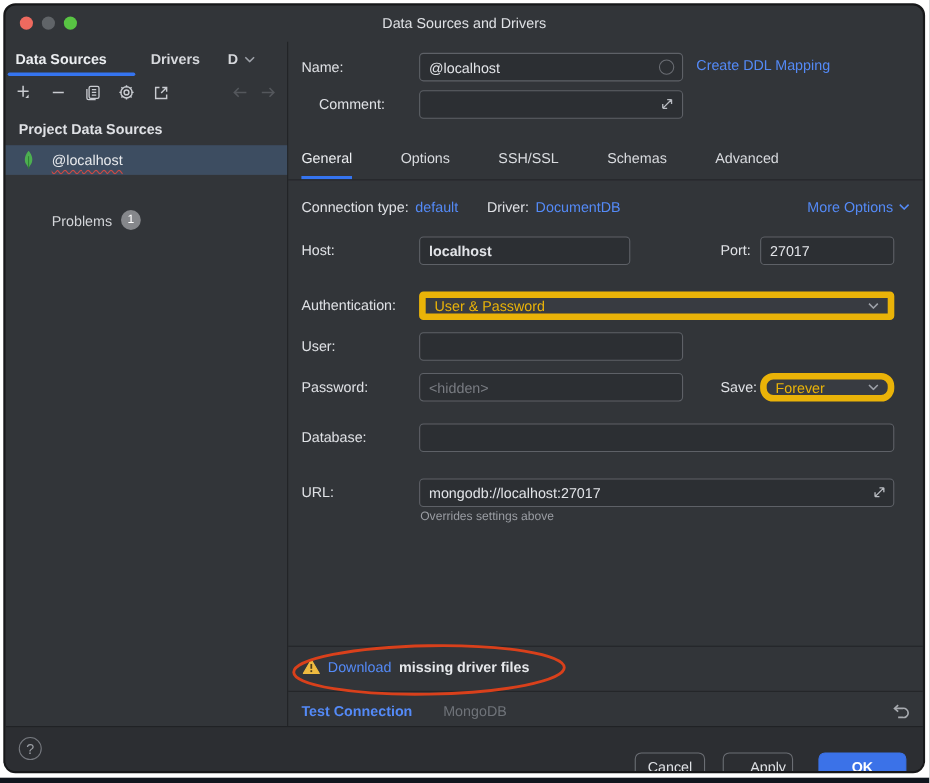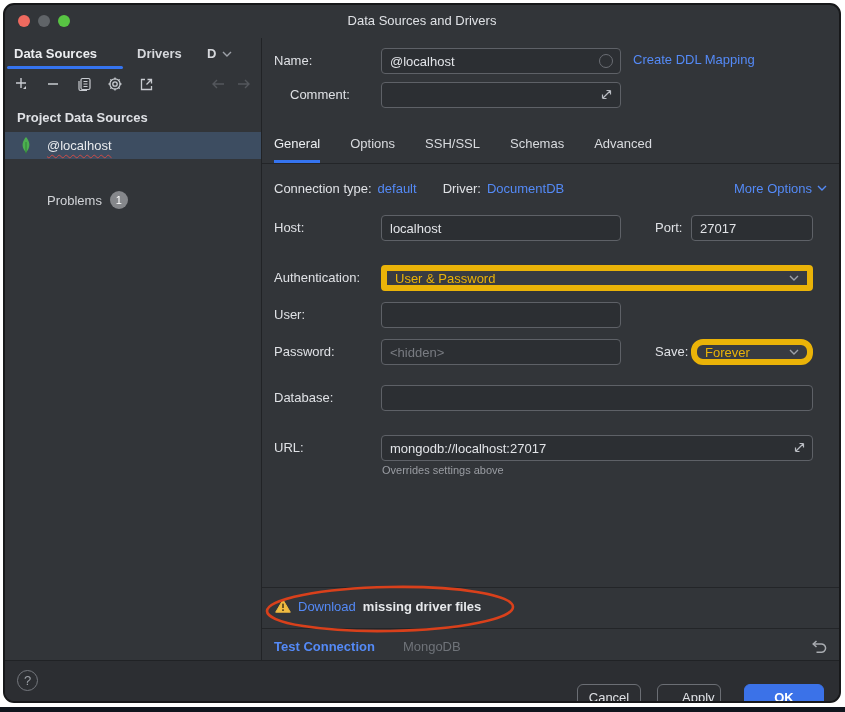--- a/index.html
+++ b/index.html
@@ -41,21 +41,21 @@
   .field{position:absolute;height:26px;background:#2c2f33;border:1px solid #5e6167;border-radius:4px;
          color:#e2e4e8;font-size:13px;padding:0 8px;box-sizing:border-box;font-family:inherit;outline:none;}
   .field::placeholder{color:#797c82;}
   .select{position:absolute;height:26px;background:#383b41;border:6px solid #eab308;border-radius:4px;
           color:#eab308;font-size:13px;padding:0 8px;box-sizing:border-box;display:flex;
           align-items:center;justify-content:space-between;cursor:default;}
   .link{color:#548af7;font-size:13px;cursor:pointer;}
   .ring{position:absolute;width:14px;height:14px;border:1.5px solid #6a6d73;border-radius:50%;box-sizing:border-box;}
   .expand-ic{position:absolute;display:flex;}
 
-  .tabs{position:absolute;left:12px;top:98px;display:flex;gap:30px;}
+  .tabs{position:absolute;left:12px;top:98px;display:flex;gap:44px;}
   .tab{font-size:13px;color:#d9dbdf;padding-bottom:9px;cursor:default;}
   .tab.active{color:#eceef1;border-bottom:3px solid #3574f0;}
   .tabs-divider{position:absolute;left:0;right:0;top:125px;height:1px;background:#232528;}
 
   .conn-row{position:absolute;left:12px;top:140px;height:20px;display:flex;align-items:center;gap:6px;font-size:13px;}
   .conn-row .w{color:#dfe1e5;}
   .more-opts{position:absolute;right:12px;top:140px;height:20px;display:flex;align-items:center;gap:5px;
              color:#548af7;font-size:13px;cursor:pointer;}
 
   .hint{position:absolute;left:120px;top:426px;font-size:11px;color:#9a9da3;}
@@ -207,21 +207,21 @@
       <div class="more-opts">
         <span>More Options</span>
         <span>
           <svg width="10" height="6" viewBox="0 0 10 6" fill="none" stroke="#548af7" stroke-width="1.4">
               <polyline points="1,1 5,5 9,1"></polyline>
             </svg>
         </span>
       </div>
 
       <div class="lbl" style="left:12px;top:177px;">Host:</div>
-      <input class="field" style="left: 119px; top: 177px; width: 240px;" readonly="" value="localhost">
+      <input class="field" style="left: 119px; top: 177px; width: 192px; font-weight: bold;" readonly="" value="localhost">
       <div class="lbl" style="left:393px;top:177px;">Port:</div>
       <input class="field" style="left: 429px; top: 177px; width: 122px;" readonly="" value="27017">
 
       <div class="lbl" style="left:12px;top:227px;">Authentication:</div>
       <div class="select" style="left:119px;top:227px;width:432px;">
         <span>User &amp; Password</span>
         <span>
           <svg width="10" height="6" viewBox="0 0 10 6" fill="none" stroke="#9da1a8" stroke-width="1.4">
               <polyline points="1,1 5,5 9,1"></polyline>
             </svg>

